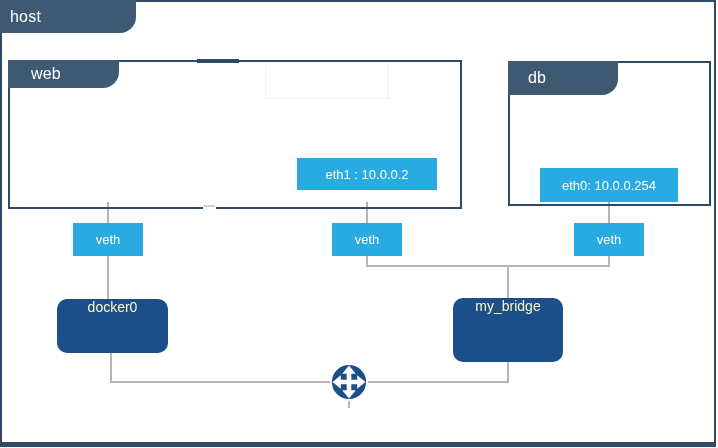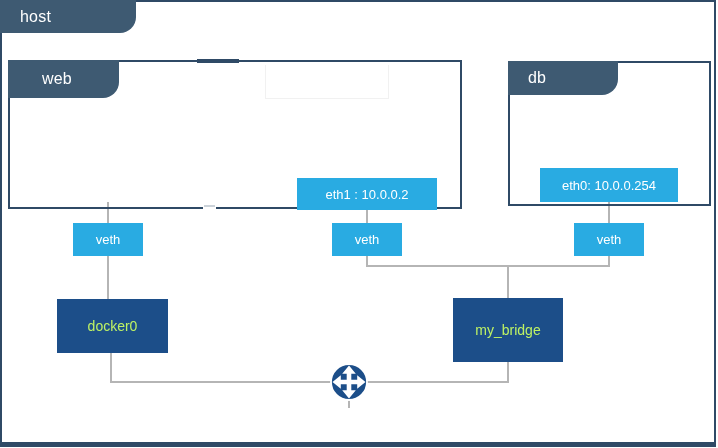--- a/index.html
+++ b/index.html
@@ -20,33 +20,33 @@
     position:absolute;background:#3E5A72;color:#fff;display:flex;align-items:center;
     border-radius:0 0 16px 0;box-sizing:border-box;z-index:4;letter-spacing:.2px;
   }
   
   .chip{
     position:absolute;background:#29ABE2;color:#fff;display:flex;align-items:center;justify-content:center;
     font-size:13px;z-index:4;box-sizing:border-box;white-space:nowrap;
   }
   
   .bridge{
-    position:absolute;background:#1C4E89;color:#bef264;display:flex;align-items:center;justify-content:center;
-    font-size:14px;z-index:4;box-sizing:border-box;
+    position:absolute;background:#1C4E89;color:#fef9c3;display:flex;justify-content:center;
+    font-size:14px;z-index:4;box-sizing:border-box;border-radius:10px;
   }
   .router{position:absolute;z-index:5;}
   .notch{position:absolute;background:#ffffff;z-index:4;}
   .notch-tick{position:absolute;background:#CBD2D9;z-index:5;}
   
   .host-frame{
     position:absolute;left:0;top:0;width:716px;height:447px;box-sizing:border-box;
     border:2px solid #2F4A66;border-bottom-width:5px;z-index:6;pointer-events:none;background:transparent;
   }
-  .host-tab{left:0;top:0;width:136px;height:33px;padding-left:20px;font-size:16px;z-index:7;}
-  .web-tab{left:8px;top:60px;width:111px;height:38px;padding-left:34px;font-size:16px;}
+  .host-tab{left:0;top:0;width:136px;height:33px;padding-left:10px;font-size:16px;z-index:7;}
+  .web-tab{left:8px;top:60px;width:111px;height:28px;padding-left:23px;font-size:16px;}
   .db-tab{left:508px;top:61px;width:110px;height:34px;padding-left:20px;font-size:16px;}
 </style>
 </head>
 <body>
 
 <div class="stage">
 
   <div class="line" style="left:107px;top:202px;width:2px;height:21px;"></div>
   <div class="line" style="left:107px;top:256px;width:2px;height:43px;"></div>
   <div class="line" style="left:110px;top:353px;width:2px;height:29px;"></div>
@@ -69,21 +69,21 @@
   <div class="notch" style="left:203px;top:204px;width:13px;height:9px;"></div>
   <div class="notch-tick" style="left:204px;top:205px;width:11px;height:2px;"></div>
 
   <div class="tab web-tab">
     <span>web</span>
   </div>
   <div class="tab db-tab">
     <span>db</span>
   </div>
 
-  <div class="chip" style="left:297px;top:178px;width:140px;height:32px;">
+  <div class="chip" style="left:297px;top:158px;width:140px;height:32px;">
     <span>eth1 : 10.0.0.2</span>
   </div>
   <div class="chip" style="left:540px;top:168px;width:138px;height:34px;">
     <span>eth0: 10.0.0.254</span>
   </div>
 
   <div class="chip" style="left:73px;top:223px;width:70px;height:33px;">
     <span>veth</span>
   </div>
   <div class="chip" style="left:332px;top:223px;width:70px;height:33px;">

